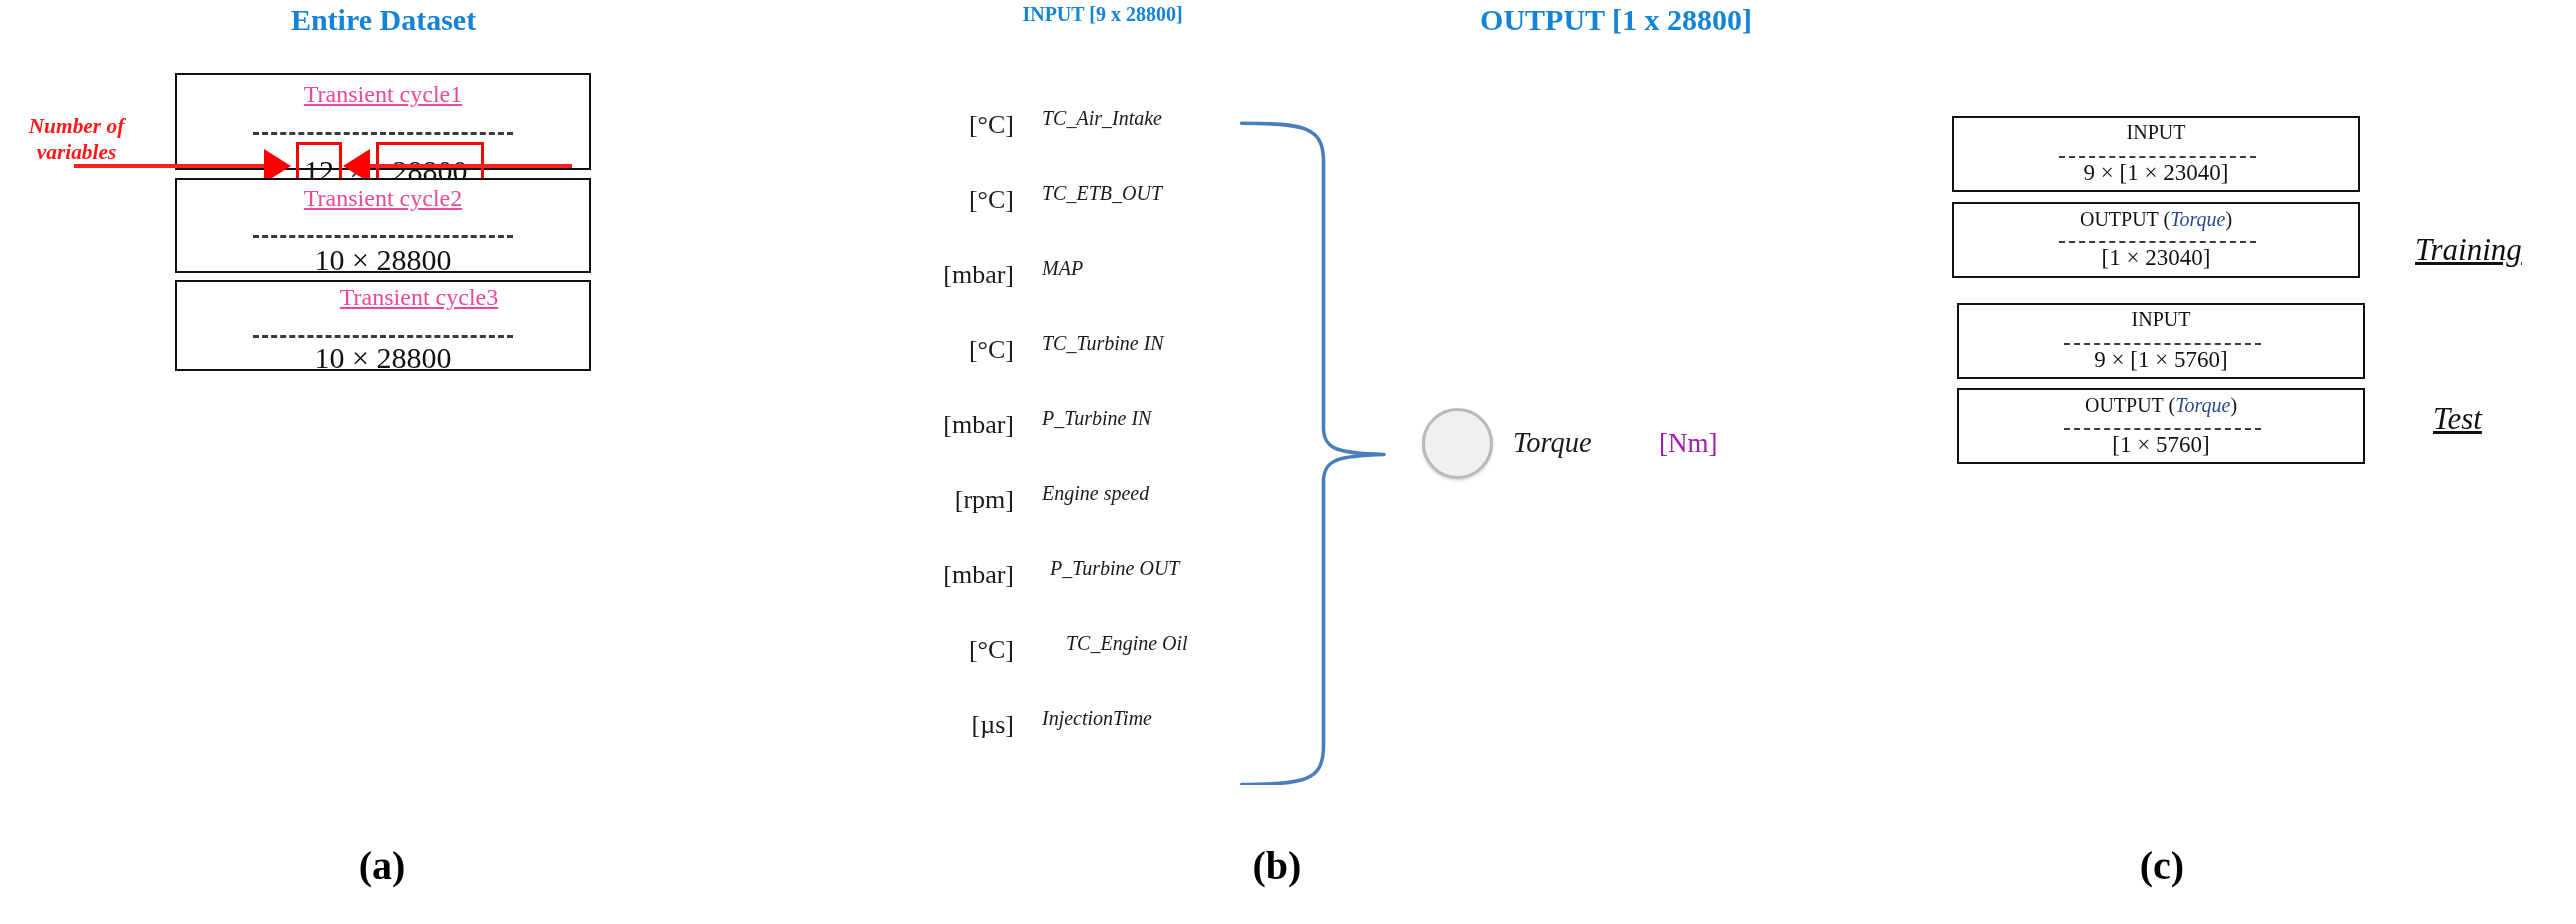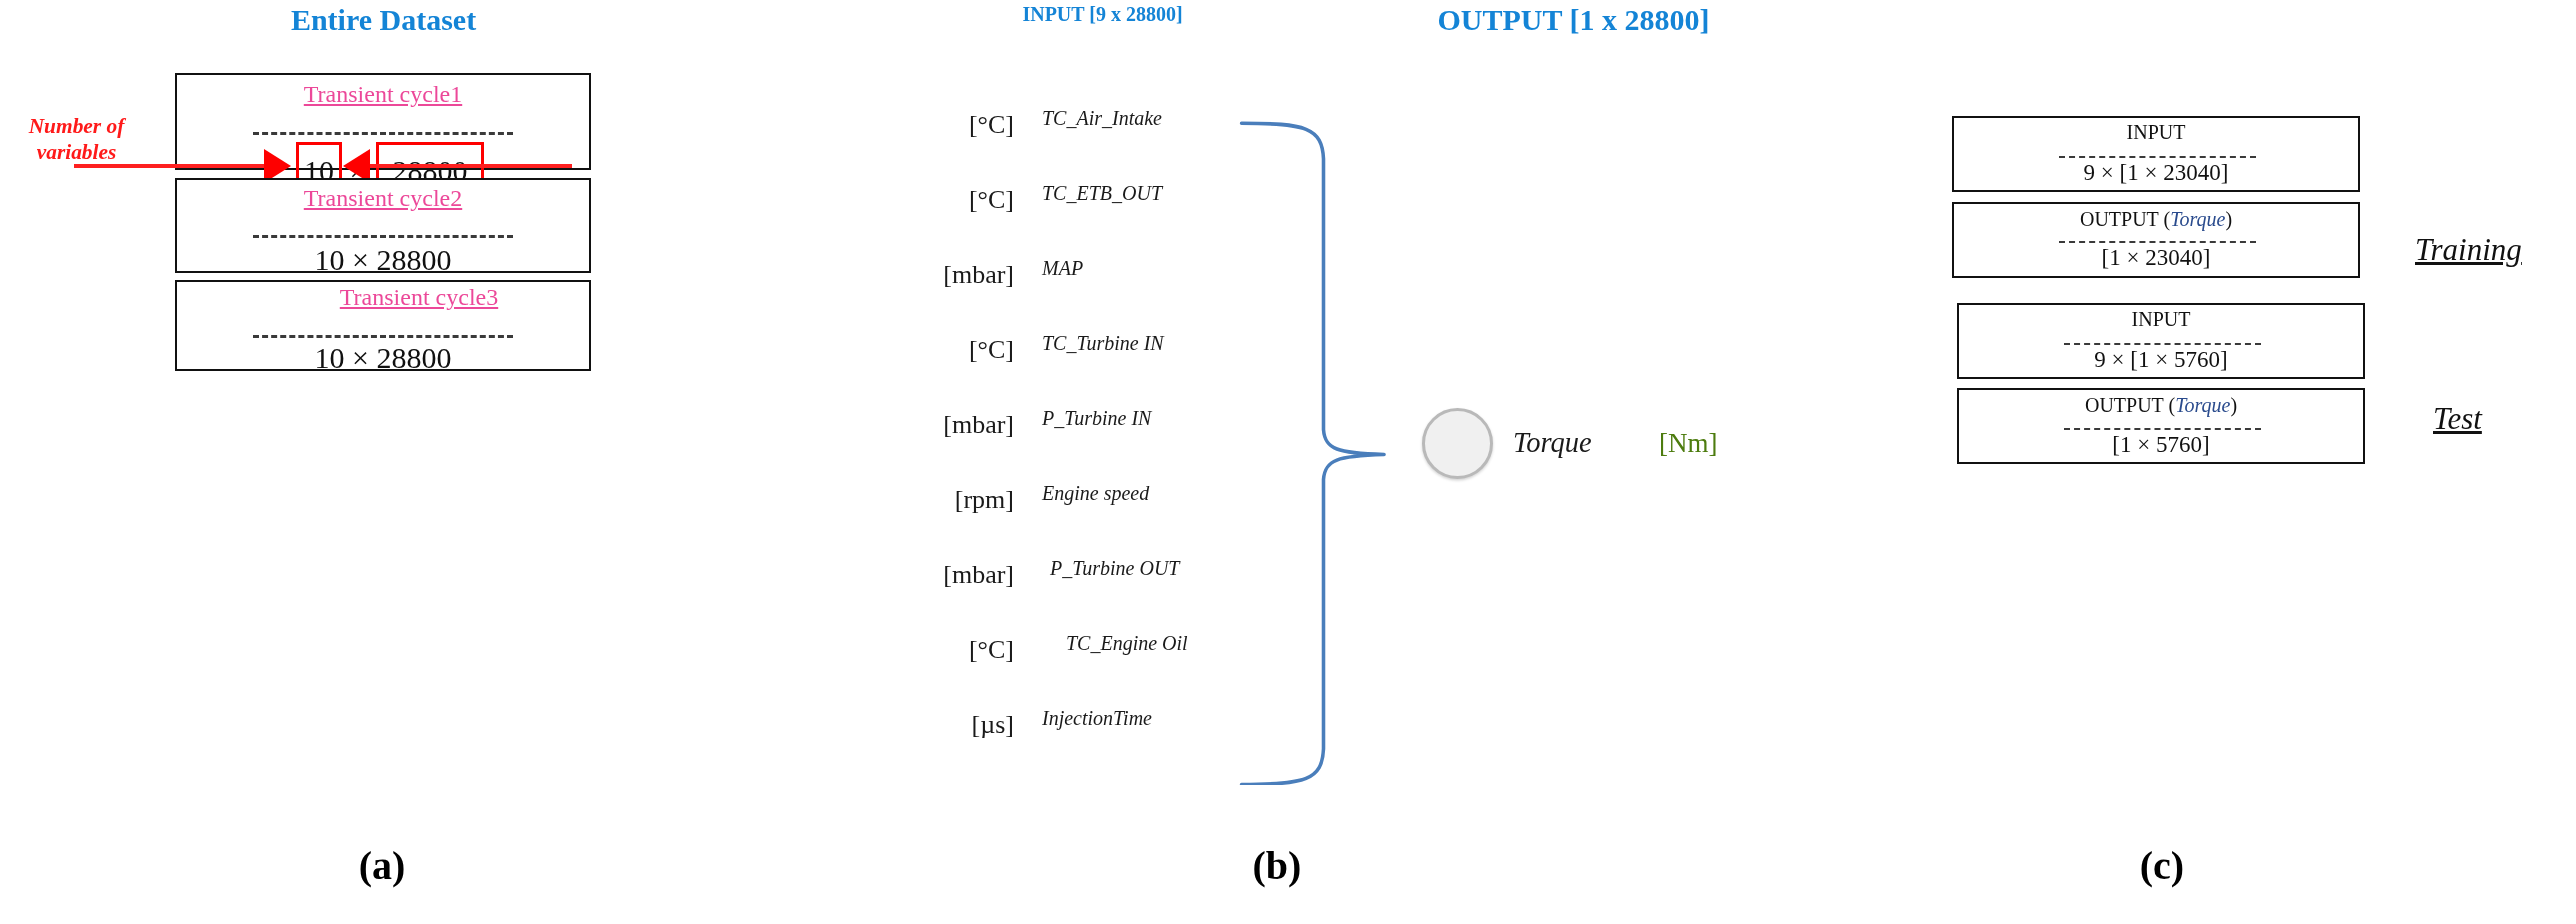--- a/index.html
+++ b/index.html
@@ -112,21 +112,21 @@
   .out-label {
     font-family: "Liberation Serif", serif;
     font-style: italic;
     font-size: 28.5px;
     color: #1a1a1a;
     white-space: nowrap;
   }
   .out-unit {
     font-family: "Liberation Serif", serif;
     font-size: 27px;
-    color: #4d7c0f;
+    color: #a21caf;
     white-space: nowrap;
   }
 
   
   .split-box {
     box-sizing: border-box;
     border: 2.9px solid #111111;
     background: #ffffff;
   }
   .split-title {
@@ -176,21 +176,21 @@
 <div id="canvas">
 
   <div class="abs blue-head" style="left:175px; top:2.9px; width:417px; text-align:center; font-size:30px;">Entire Dataset</div>
 
   <div class="abs cycle-box" style="left:175px; top:73px; width:416px; height:97px;"></div>
   <div class="abs cycle-title" style="left:175px; top:81px; width:416px;">Transient cycle1</div>
   <div class="abs dash-rule" style="left:253px; top:132px; width:260px;"></div>
 
   <div class="abs" style="left:175px; top:143px; width:416px; height:27px;">
     <div class="abs red-box" style="left:121px; top:-1.4px; width:46px; height:64px;"></div>
-    <div class="abs dims" style="left:121px; top:11.4px; width:46px;">10</div>
+    <div class="abs dims" style="left:121px; top:11.4px; width:46px;">12</div>
     <div class="abs dims" style="left:168px; top:11.4px; width:30px;">×</div>
     <div class="abs red-box" style="left:201px; top:-1.4px; width:108px; height:64px;"></div>
     <div class="abs dims" style="left:201px; top:11.4px; width:108px;">28800</div>
   </div>
 
   <div class="abs red-note ctr" style="left:0px; top:113px; width:153px;">
     <div>Number of</div>
     <div>variables</div>
   </div>
   <div class="abs red-line" style="left:74px; top:164px; width:191px;"></div>
@@ -205,21 +205,21 @@
   <div class="abs dims" style="left:175px; top:243px; width:416px;">10 × 28800</div>
 
   <div class="abs cycle-box" style="left:175px; top:280px; width:416px; height:91px;"></div>
   <div class="abs cycle-title" style="left:175px; top:284px; width:416px;margin-left:36px;">Transient cycle3</div>
   <div class="abs dash-rule" style="left:253px; top:335px; width:260px;"></div>
   <div class="abs dims" style="left:175px; top:341px; width:416px;">10 × 28800</div>
 
   <div class="abs panel-caption" style="left:282px; top:842px; width:200px;">(a)</div>
 
   <div class="abs blue-head" style="left:935px; top:3px; width:335px; text-align:center; font-size:20px;">INPUT [9 x 28800]</div>
-  <div class="abs blue-head" style="left:1395px; top:2.9px; width:357px; text-align:center; font-size:30px;">OUTPUT [1 x 28800]</div>
+  <div class="abs blue-head" style="left:1395px; top:2.9px; width:357px; text-align:right; font-size:30px;">OUTPUT [1 x 28800]</div>
 
   <div class="abs" style="left:878px; top:107px; width:442px;">
     <div style="position:relative; height:33px; margin-bottom:42px;">
       <div class="abs var-unit" style="left:0px; top:2.9px; width:136px;">[°C]</div>
       <div class="abs var-name" style="left:164px; top:0px;">TC_Air_Intake</div>
     </div>
     <div style="position:relative; height:33px; margin-bottom:42px;">
       <div class="abs var-unit" style="left:0px; top:2.9px; width:136px;">[°C]</div>
       <div class="abs var-name" style="left:164px; top:0px;">TC_ETB_OUT</div>
     </div>

